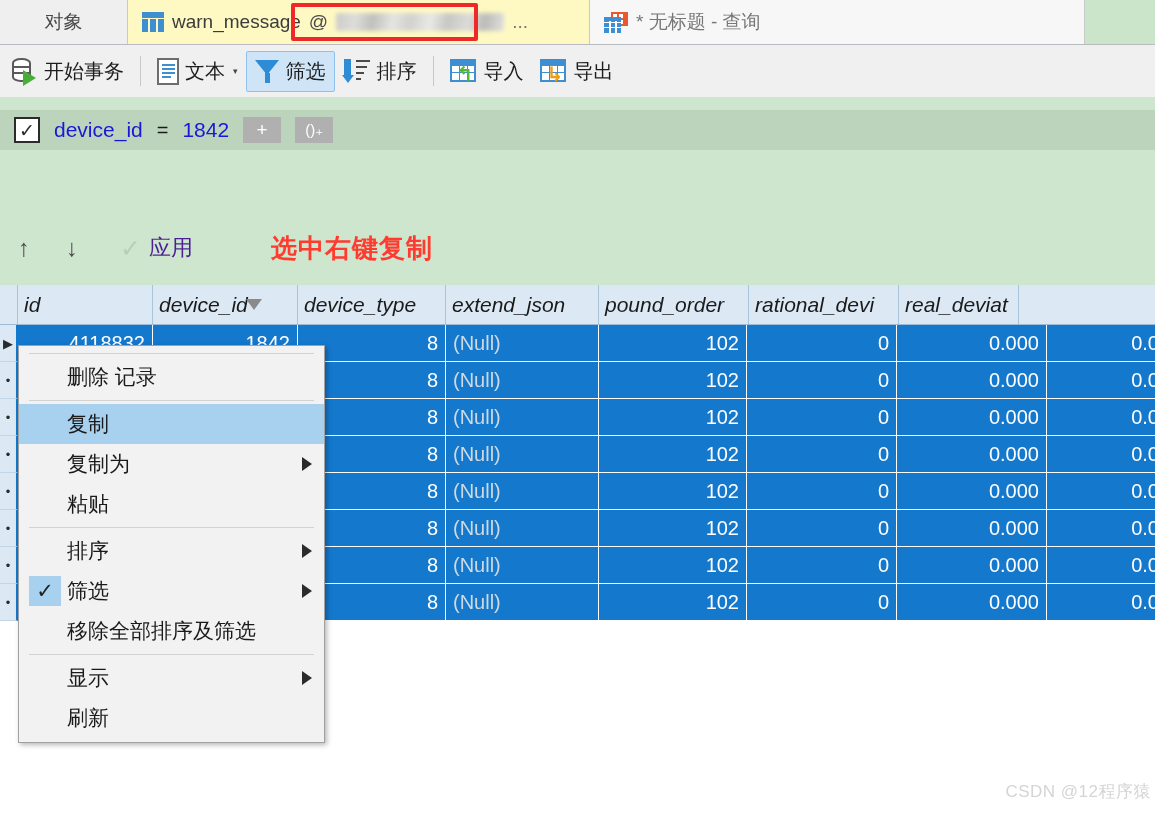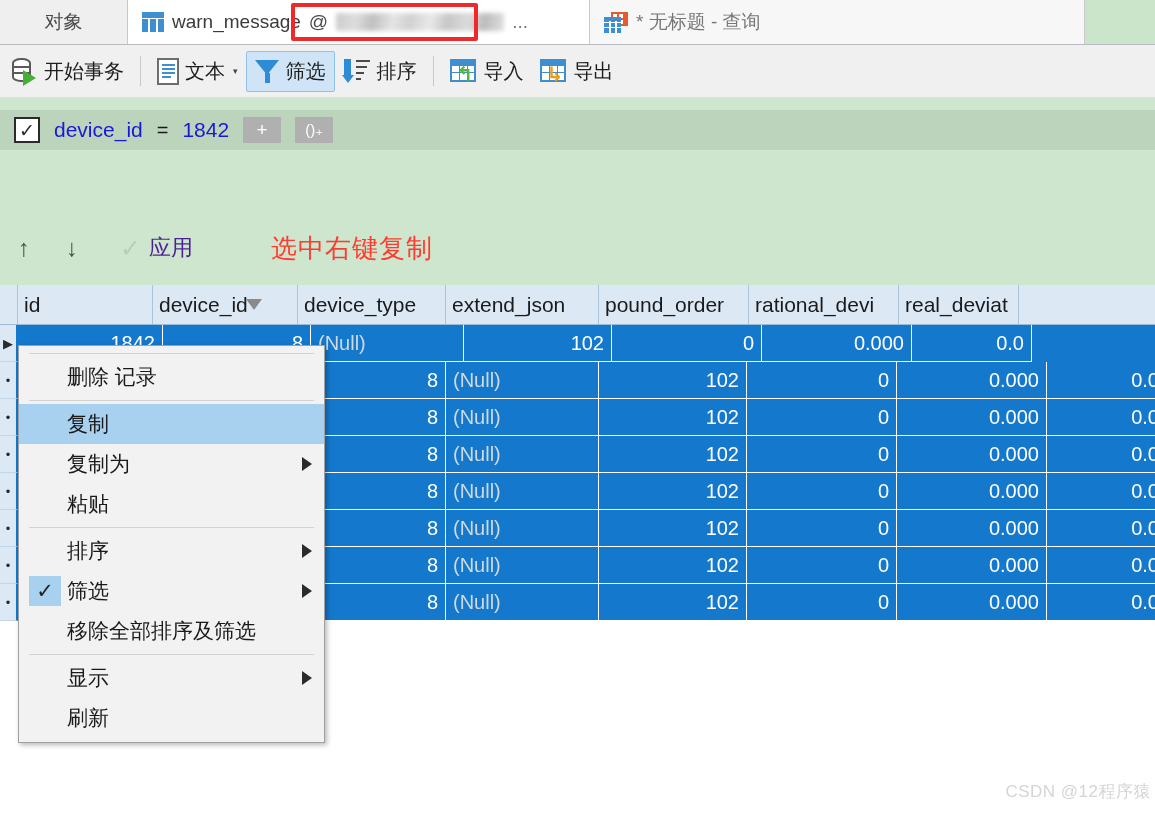--- a/index.html
+++ b/index.html
@@ -18,21 +18,21 @@
     background:#cbe5cb;
     display:flex; align-items:flex-end;
   }
   .tab {
     height:44px; display:flex; align-items:center;
     background:#f4f4f4; border-right:1px solid #c9c9c9;
     padding:0 14px; gap:8px; position:relative;
   }
   .tab.inactive-left { width:128px; justify-content:center; background:#efefef; }
   .tab-obj-label { font-size:19px; color:#4b4b4b; }
-  .tab-active { width:462px; background:#ffffff; }
+  .tab-active { width:462px; background:#fef9c3; }
   .tab-query { width:495px; background:#f7f7f7; }
   .tab-text { font-size:19px; color:#3b3b3b; white-space:nowrap; }
   .tab-text.dim { color:#777; }
   .tab-text.suffix { color:#4a4a4a; }
   .blurtext {
     display:inline-block; height:18px; width:168px;
     background: linear-gradient(100deg,#c9c9c9 0%,#dcdcdc 12%,#bdbdbd 22%,#e4e4e4 34%,
       #cfcfcf 44%,#e8e8e8 56%,#c4c4c4 66%,#dadada 78%,#b9b9b9 88%,#e0e0e0 100%);
     filter: blur(2.2px); opacity:.95; vertical-align:-3px; border-radius:2px;
   }
@@ -117,29 +117,29 @@
   .fval { font-size:21px; color:#1818d8; }
   .fbtn { width:38px; height:26px; background:#b0b0b0; color:#fff;
           display:flex; align-items:center; justify-content:center; font-size:19px; flex:none; }
   .fbtn.small { font-size:15px; }
 
   .applyrow { position:absolute; left:0; top:125px; width:1155px; height:52px; display:flex; align-items:center; }
   .arw-btn { width:48px; text-align:center; font-size:24px; color:#4a4a4a; }
   .apply-wrap { display:flex; align-items:center; gap:8px; margin-left:24px; }
   .apply-check { font-size:25px; color:#b9cdb9; line-height:1; }
   .apply-label { font-size:22px; color:#4c1d95; }
-  .annot { margin-left:78px; font-size:26px; color:#ff3b30; font-weight:normal; letter-spacing:1px; }
+  .annot { margin-left:78px; font-size:26px; color:#ff3b30; font-weight:bold; letter-spacing:1px; }
 
   
   .grid { position:absolute; left:0; top:285px; width:1155px; height:530px; background:#fff; }
   .ghead { display:flex; height:40px; background:#dce9f5; border-bottom:1px solid #9dbbd6; }
   .gutter-h { width:18px; flex:none; background:#dce9f5; border-right:1px solid #a9c3da; }
   .gcell-h {
     flex:none; border-right:1px solid #a9c3da; display:flex; align-items:center;
-    padding:0 6px; font-size:21px; color:#1a1a1a; overflow:hidden; white-space:nowrap;
+    padding:0 6px; font-size:21px; color:#1a1a1a; overflow:hidden; white-space:nowrap;font-style:italic;
   }
   .hdr-funnel { width:0;height:0; border-left:8px solid transparent; border-right:8px solid transparent;
     border-top:11px solid #8a8a8a; margin-left:-2px; flex:none; }
   .grow { display:flex; height:37px; background:#1478cd; }
   .gutter { width:18px; flex:none; background:#dce9f5; border-right:2px solid #1478cd;
     display:flex; align-items:center; justify-content:center; font-size:13px; color:#2b2b2b;
     border-bottom:1px solid #c3d6e8;}
   .gcell {
     flex:none; border-right:1px solid #ffffff; border-bottom:1px solid #ffffff;
     display:flex; align-items:center; padding:0 7px; font-size:20px; color:#ffffff; white-space:nowrap;
@@ -333,20 +333,21 @@
       <div class="gcell-h" style="width:150px">
         <span>rational_devi</span>
       </div>
       <div class="gcell-h" style="width:120px">
         <span>real_deviat</span>
       </div>
     </div>
     <div id="grid-body">
         <div class="grow">
           <div class="gutter">▶</div>
+          <div class="gcell r" style="width: 135px;">4118832</div>
           <div class="gcell r" style="width: 145px;">1842</div>
           <div class="gcell r" style="width: 148px;">8</div>
           <div class="gcell null" style="width: 153px;">(Null)</div>
           <div class="gcell r" style="width: 148px;">102</div>
           <div class="gcell r" style="width: 150px;">0</div>
           <div class="gcell r" style="width: 150px;">0.000</div>
           <div class="gcell r" style="width: 120px;">0.0</div>
         </div>
         <div class="grow">
           <div class="gutter">•</div>

